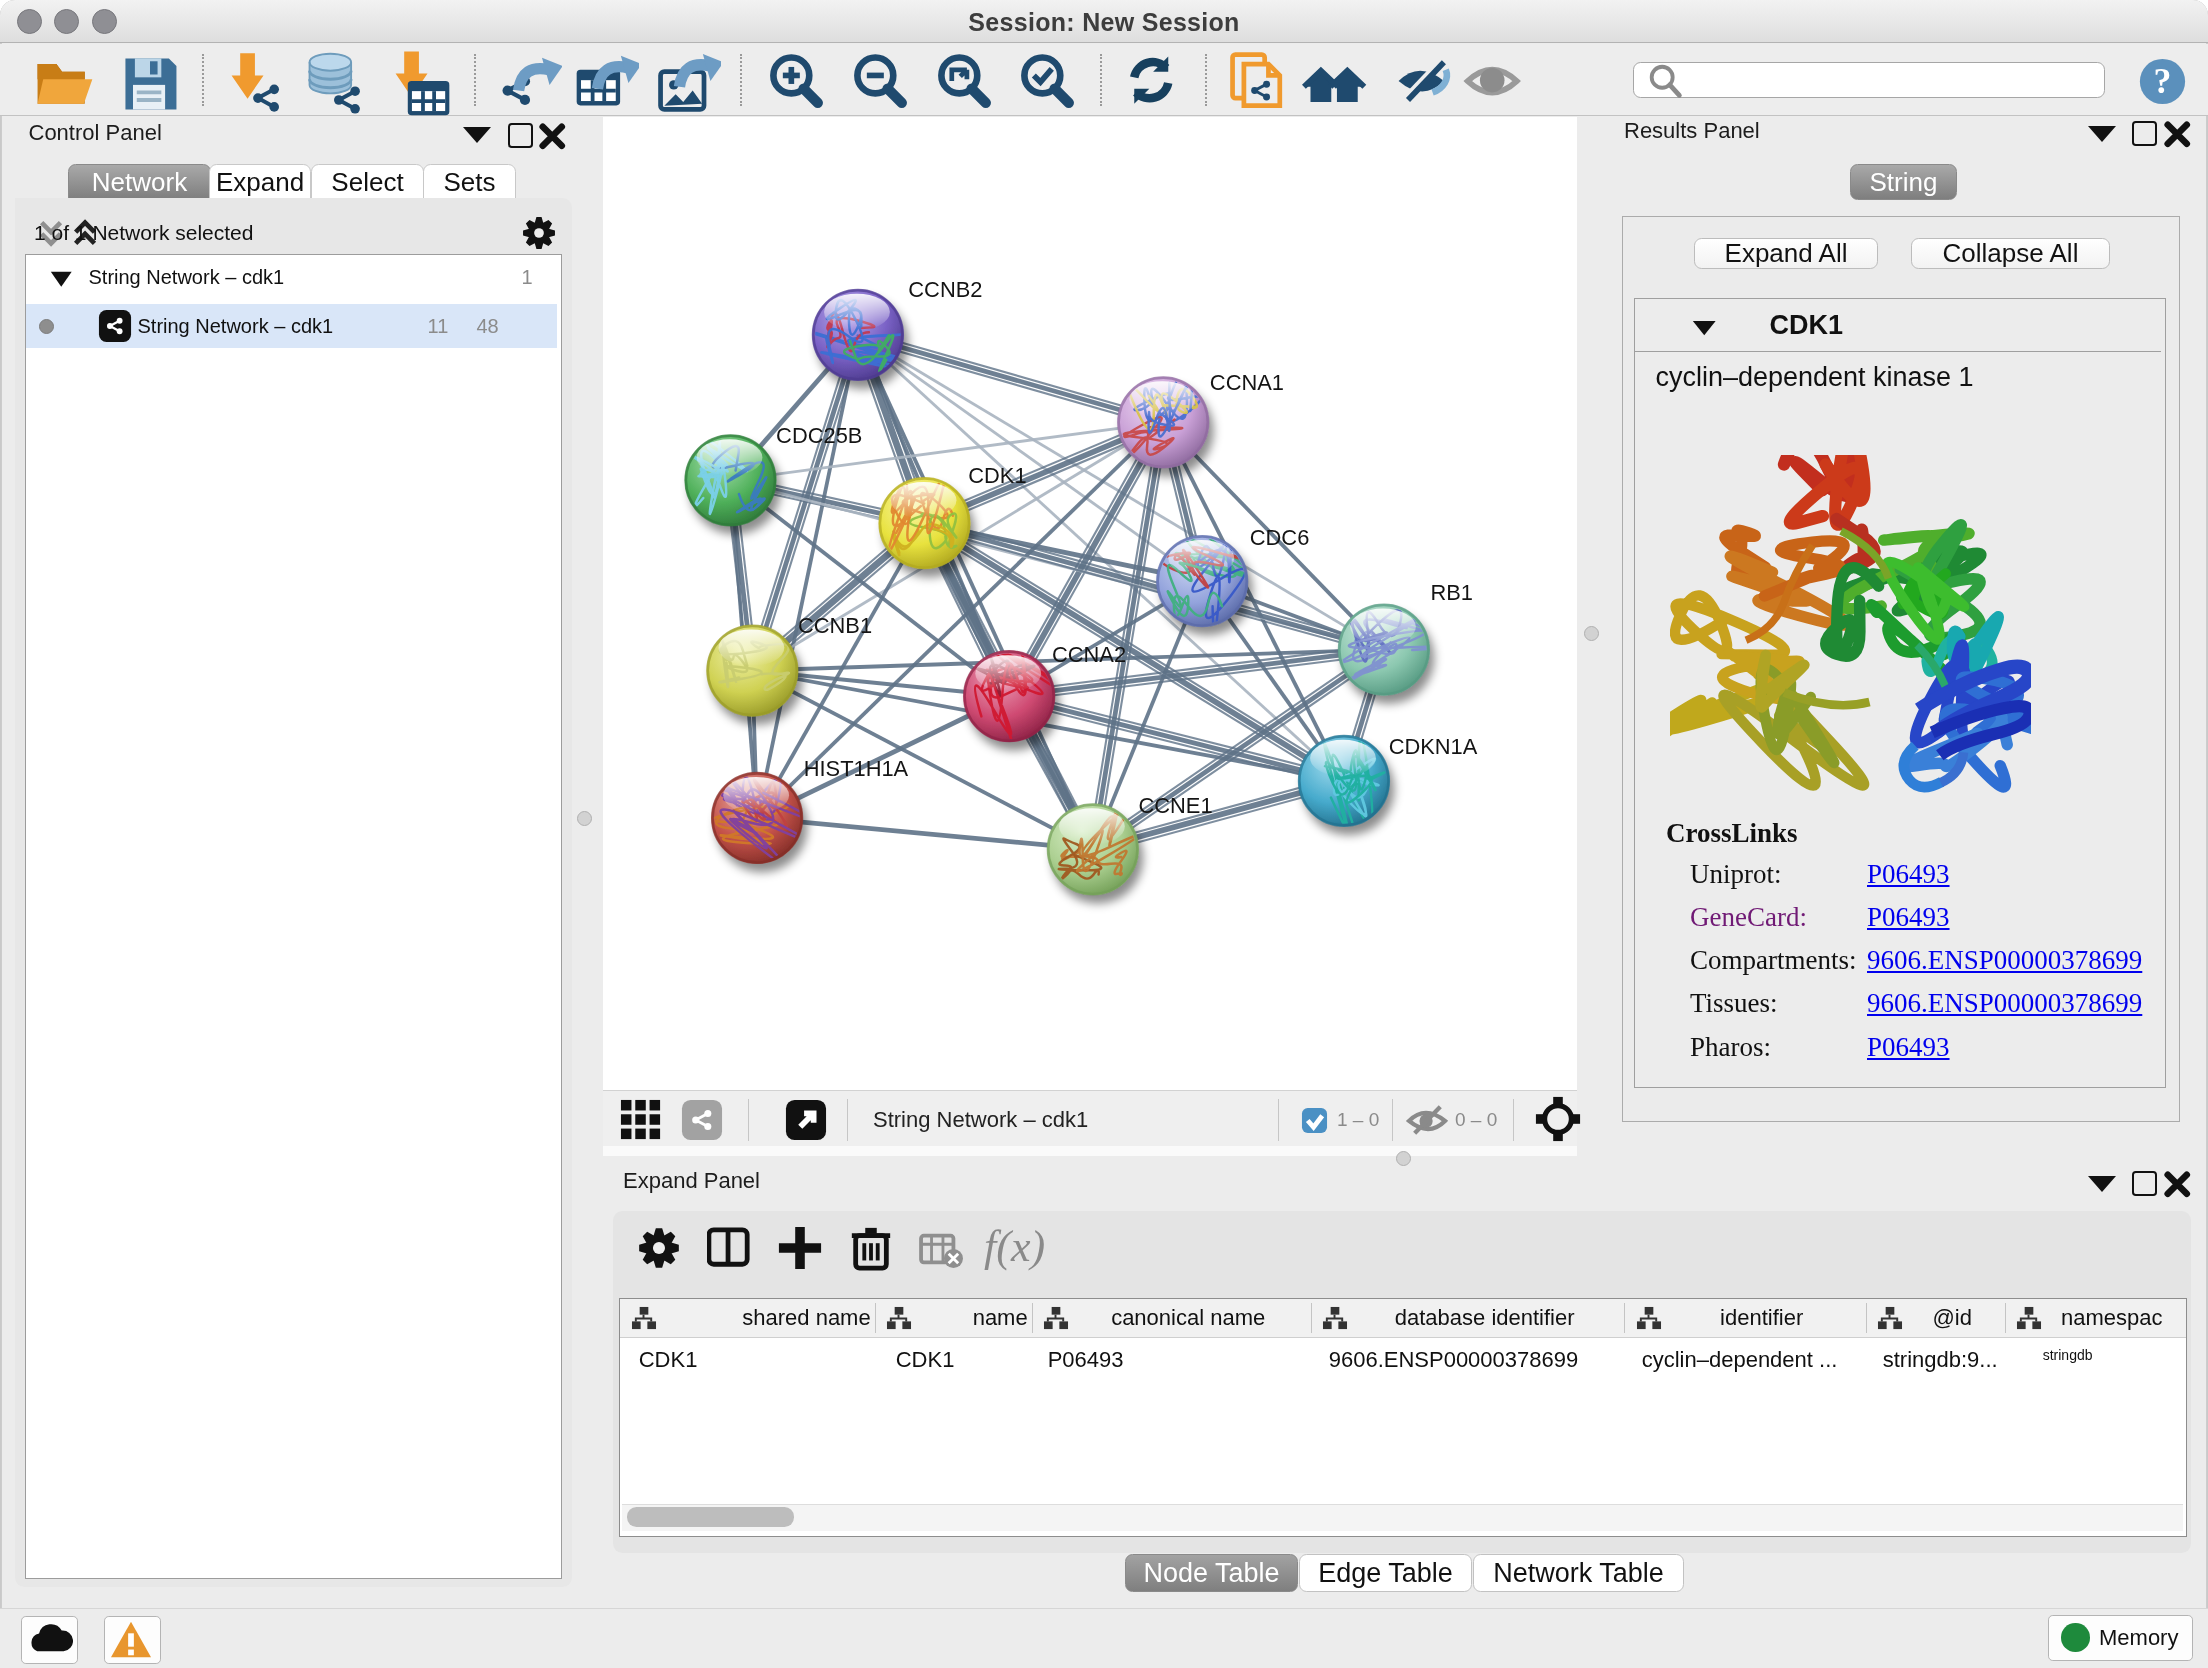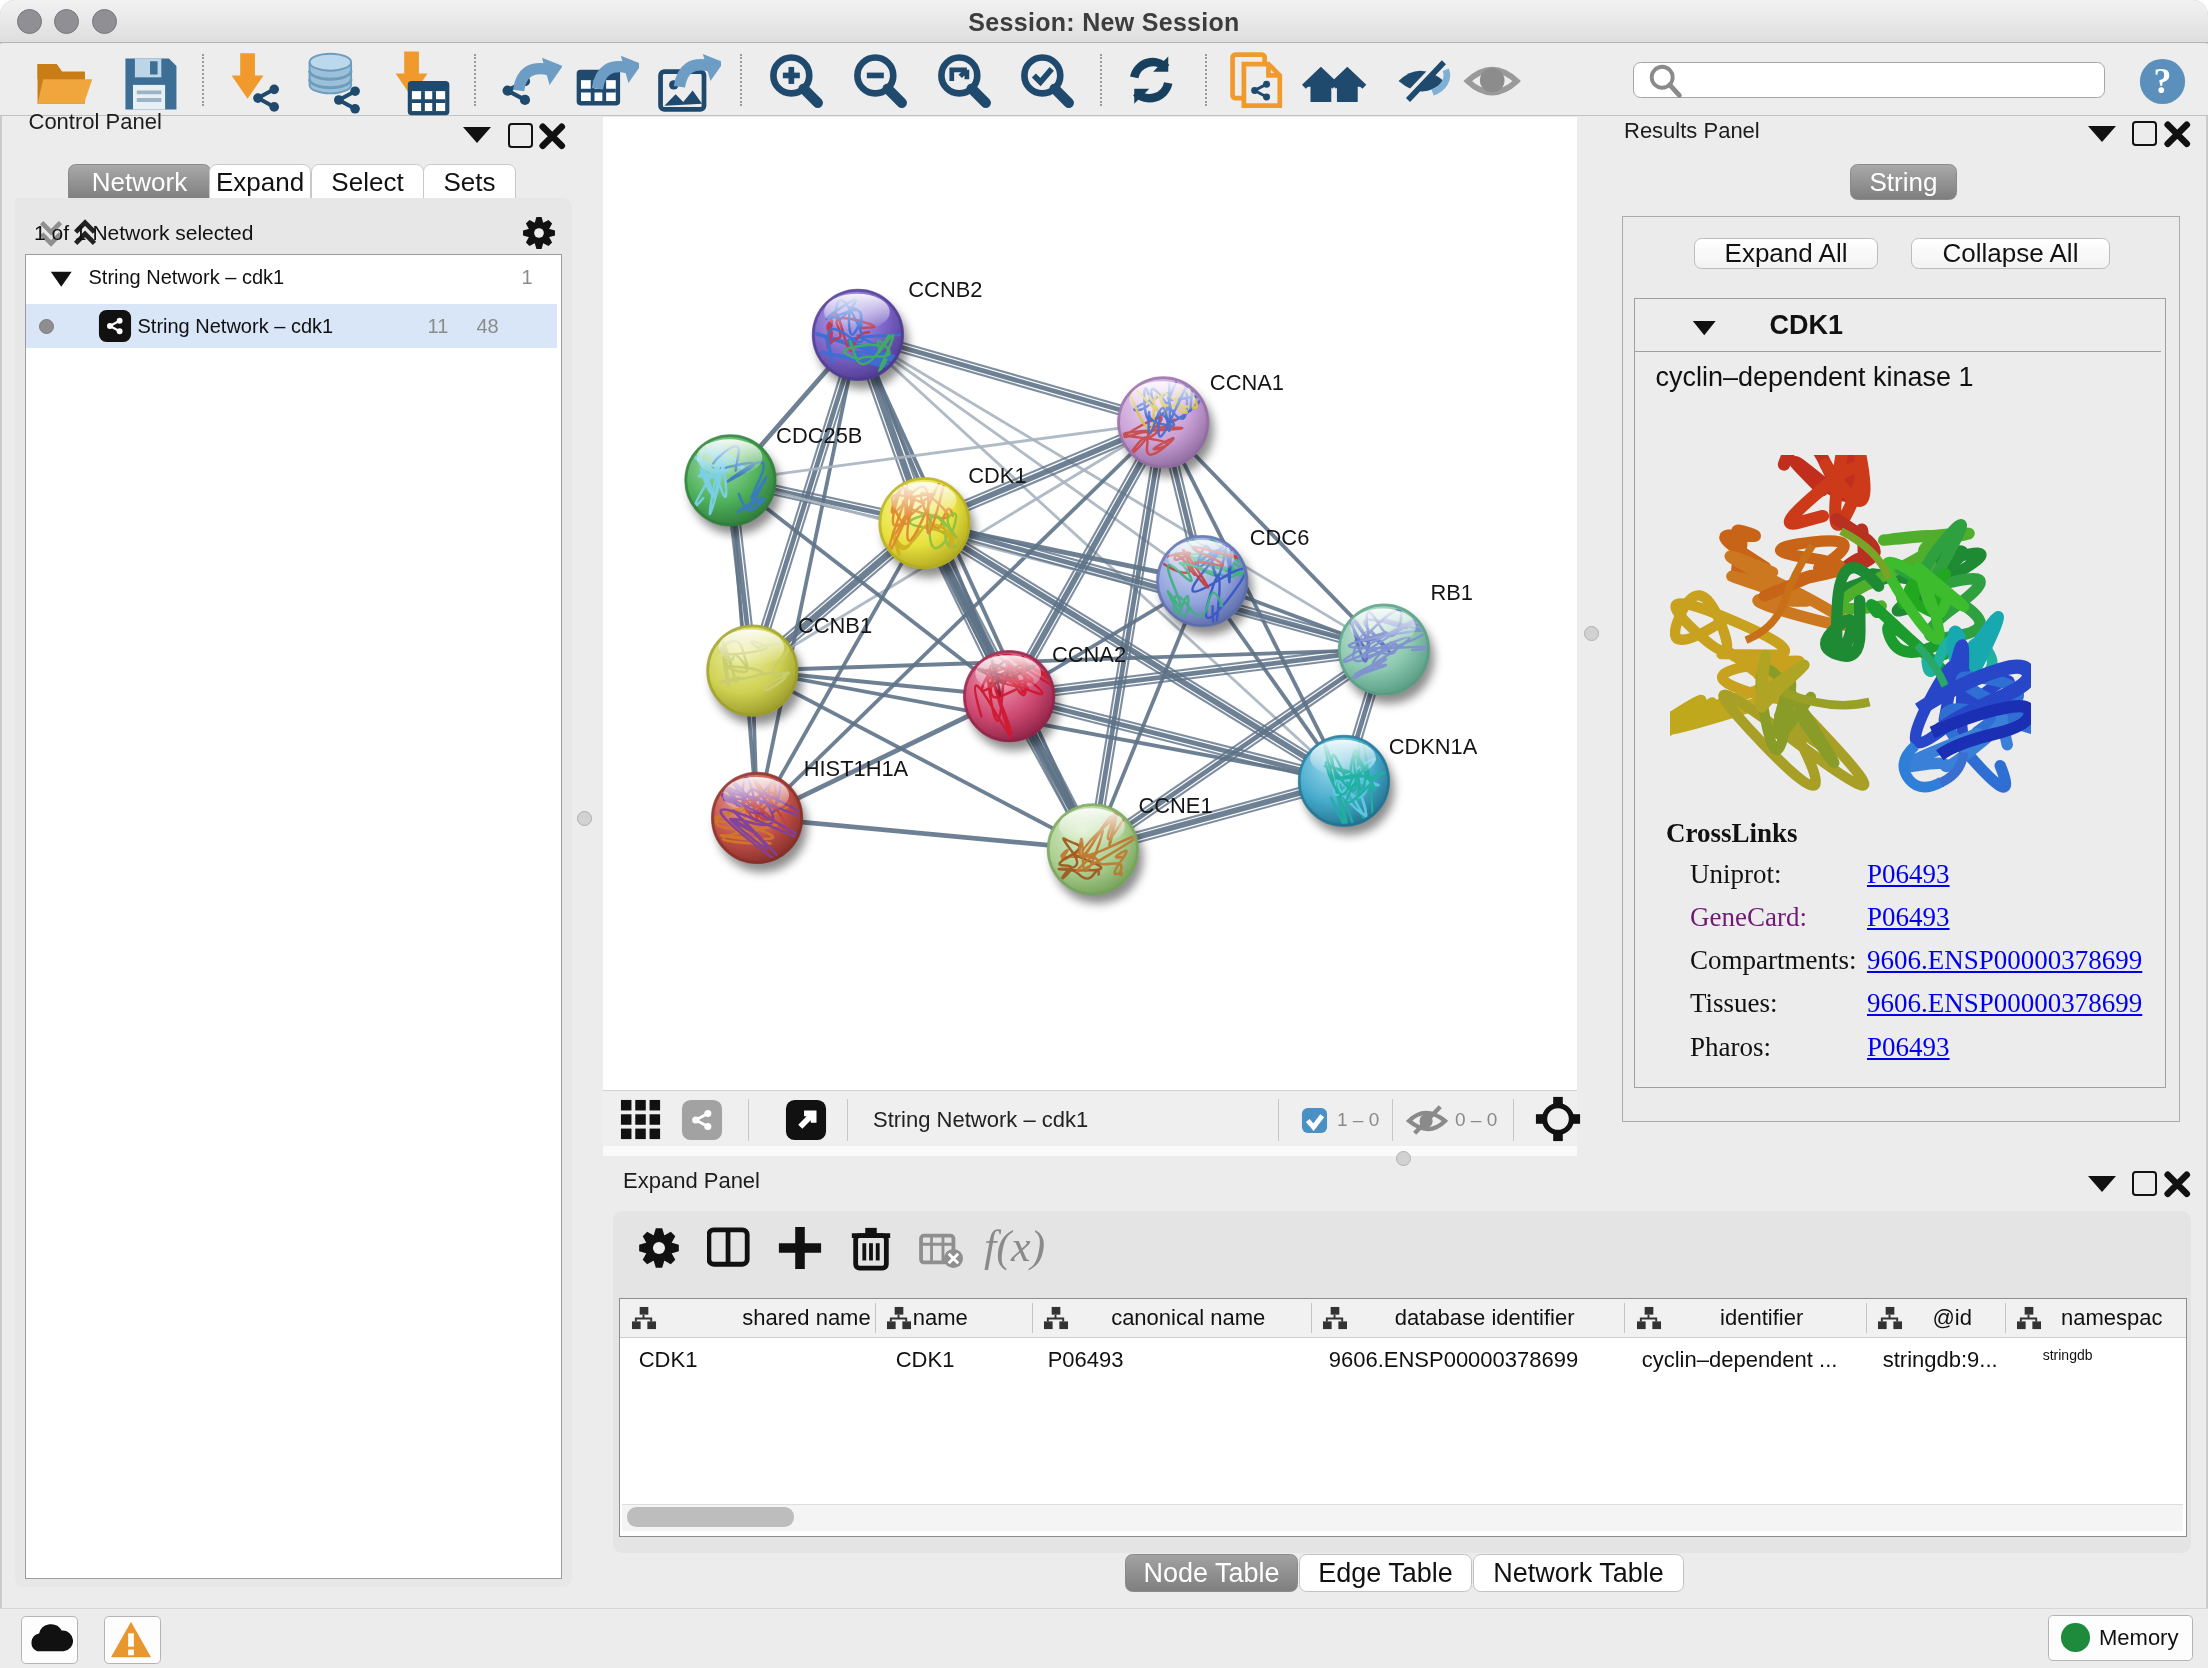--- a/index.html
+++ b/index.html
@@ -192,21 +192,21 @@
       <div class="abs searchbox"></div>
       <svg class="abs" style="left:1645px;top:17px" width="42" height="42" viewBox="0 0 44 44">
         <circle cx="18" cy="17" r="11" fill="none" stroke="#8a8a8a" stroke-width="4"></circle>
         <line x1="26" y1="25" x2="36" y2="36" stroke="#8a8a8a" stroke-width="5" stroke-linecap="round"></line>
       </svg>
       <svg class="abs" style="left:2138px;top:13.3px" width="49" height="49" viewBox="0 0 52 52">
         <circle cx="26" cy="26" r="24" fill="#5b90bc"></circle>
         <text x="26" y="38" font-family="Liberation Serif,serif" font-size="38" font-weight="bold" fill="#fff" text-anchor="middle">?</text>
       </svg>
     </div>
-    <div class="abs panel-title" style="left:28.5px;top:109px">Control Panel</div>
+    <div class="abs panel-title" style="left:28.5px;top:120px">Control Panel</div>
     <div class="abs ptri" style="left:463px;top:127px"></div>
     <div class="abs psq" style="left:508px;top:123px"></div>
     <svg class="abs" style="left:538px;top:122px" width="28.5" height="28.5" viewBox="0 0 30 30">
       <path d="M5 5 L25 25 M25 5 L5 25" stroke="#111" stroke-width="7" stroke-linecap="round"></path>
     </svg>
     <div class="tab sel" style="left:68px;top:164px;width:141px">Network</div>
     <div class="tab" style="left:209px;top:164px;width:100px">Expand</div>
     <div class="tab" style="left:311px;top:164px;width:111px">Select</div>
     <div class="tab" style="left:423px;top:164px;width:91px">Sets</div>
     <div class="abs cp-box">
@@ -720,21 +720,21 @@
           <rect x="17" y="16" width="9" height="8" fill="#333"></rect>
           <path d="M13 9 v4 M5 16 v-3 h16 v3" stroke="#333" stroke-width="2" fill="none"></path>
         </svg>
         <div class="th" style="left:38px;width:213px;text-align:right">shared name</div>
         <svg class="abs" style="left:266px;top:6.7px" width="26" height="25" viewBox="0 0 27 26">
           <rect x="9" y="1" width="9" height="8" fill="#333"></rect>
           <rect x="1" y="16" width="9" height="8" fill="#333"></rect>
           <rect x="17" y="16" width="9" height="8" fill="#333"></rect>
           <path d="M13 9 v4 M5 16 v-3 h16 v3" stroke="#333" stroke-width="2" fill="none"></path>
         </svg>
-        <div class="th" style="left:293px;width:115px;text-align:left">name</div>
+        <div class="th" style="left:293px;width:115px;text-align:right">name</div>
         <div class="vline" style="left:255px"></div>
         <svg class="abs" style="left:423px;top:6.7px" width="26" height="25" viewBox="0 0 27 26">
           <rect x="9" y="1" width="9" height="8" fill="#333"></rect>
           <rect x="1" y="16" width="9" height="8" fill="#333"></rect>
           <rect x="17" y="16" width="9" height="8" fill="#333"></rect>
           <path d="M13 9 v4 M5 16 v-3 h16 v3" stroke="#333" stroke-width="2" fill="none"></path>
         </svg>
         <div class="th" style="left:450px;width:237px;text-align:center">canonical name</div>
         <div class="vline" style="left:412px"></div>
         <svg class="abs" style="left:702px;top:6.7px" width="26" height="25" viewBox="0 0 27 26">

